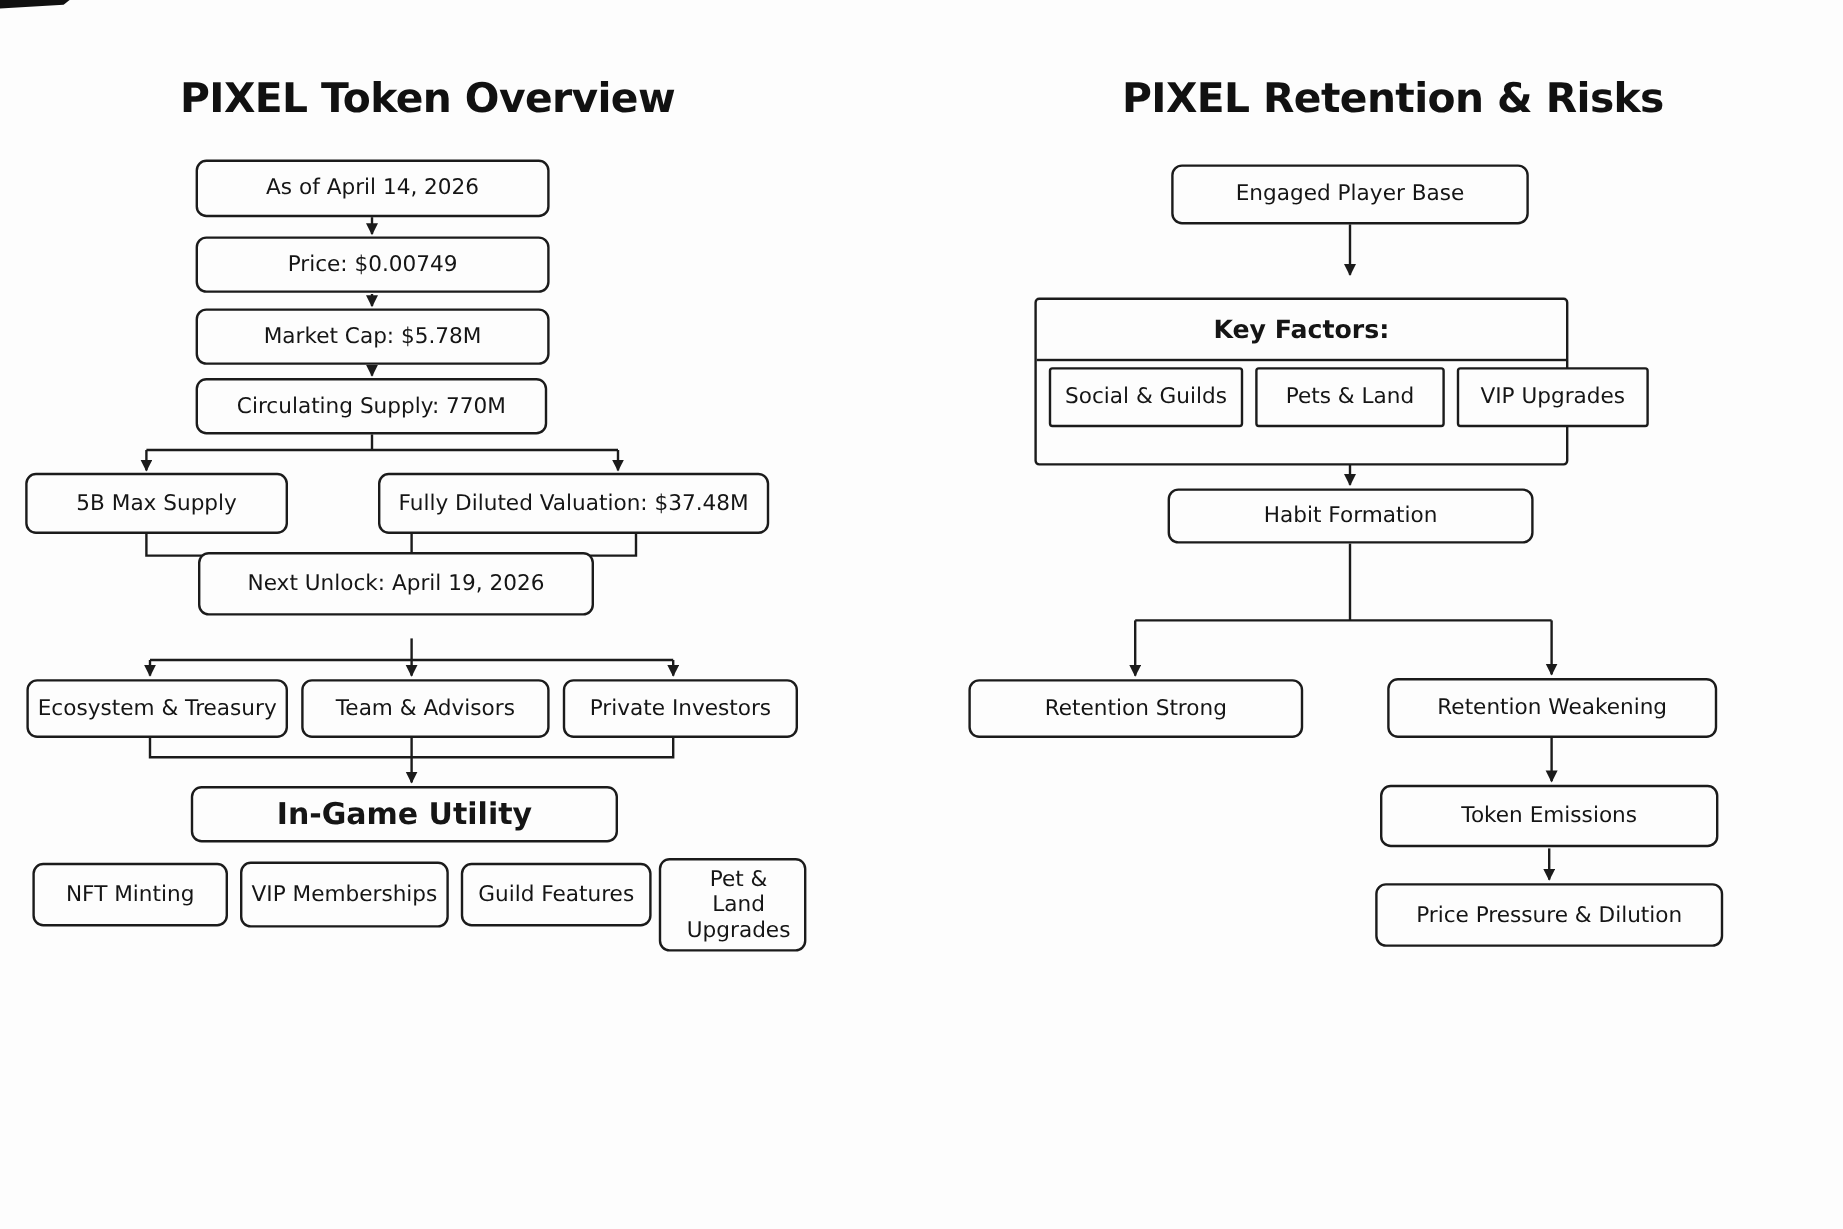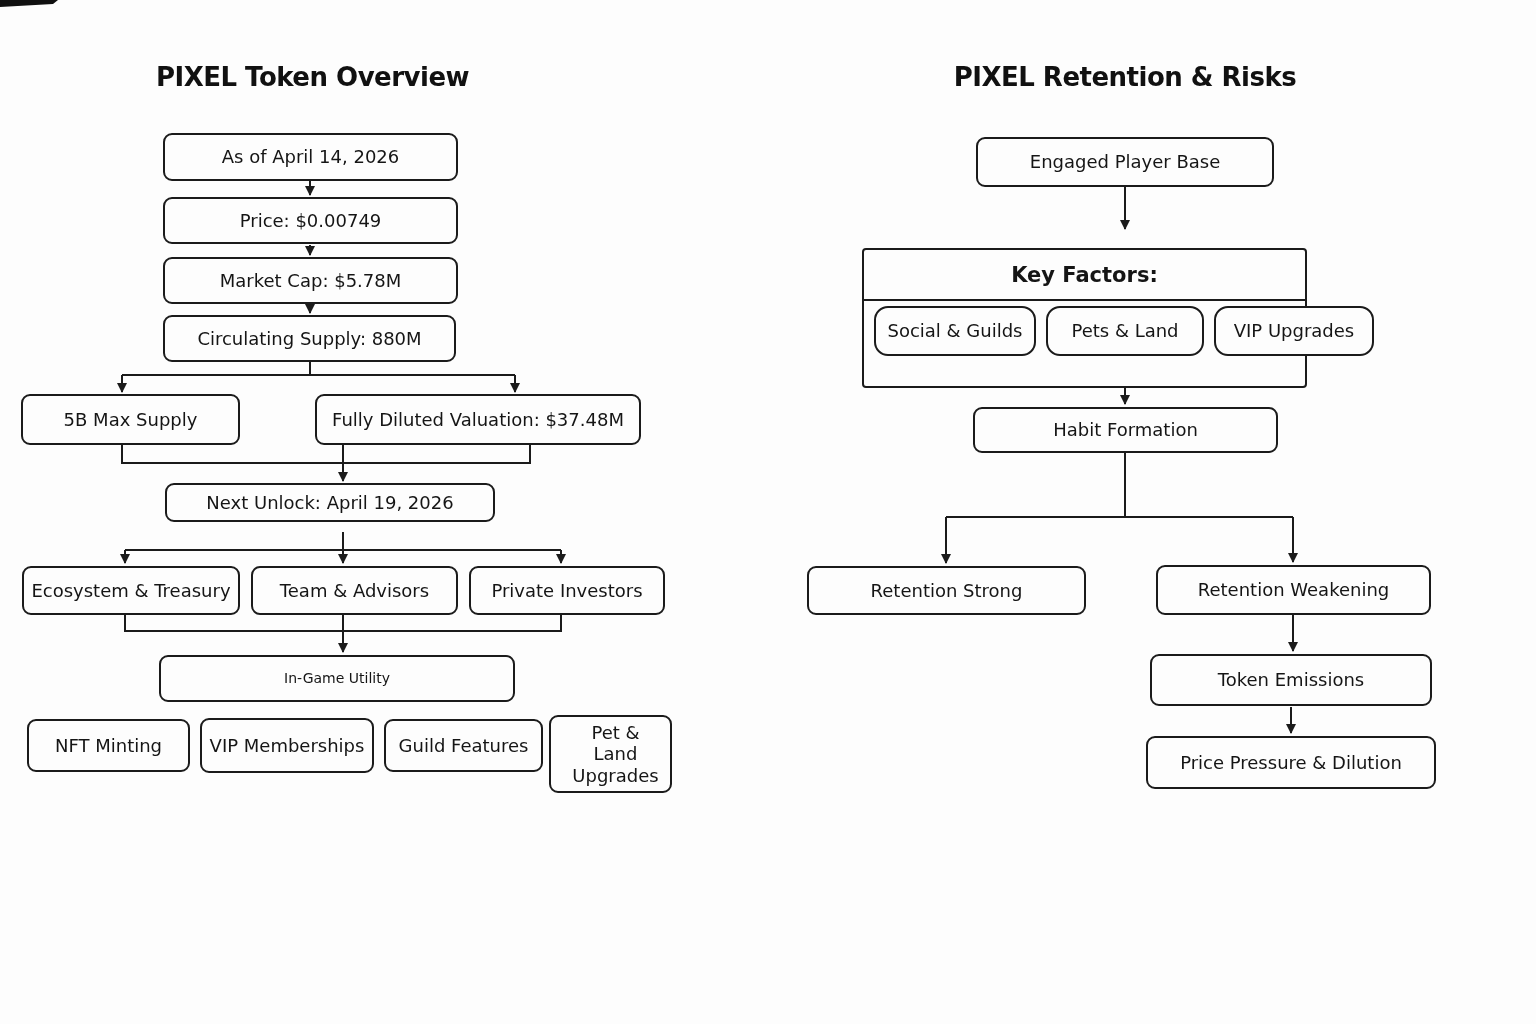--- a/index.html
+++ b/index.html
@@ -3,41 +3,41 @@
 <meta charset="utf-8">
 <style>
   html,body{margin:0;padding:0;background:#ffffff;}
   .stage{
     position:relative;width:1536px;height:1024px;background:#fdfdfd;overflow:hidden;
     font-family:"DejaVu Sans","Liberation Sans",sans-serif;color:#151515;
   }
   .wires{position:absolute;left:0;top:0;}
   .wire{stroke:#1b1b1b;stroke-width:2;fill:none;}
   .chart-title{
-    position:absolute;font-weight:bold;font-size:26px;letter-spacing:-0.5px;
+    position:absolute;font-weight:bold;font-size:34px;letter-spacing:-0.5px;
     text-align:center;color:#111;white-space:nowrap;
   }
   .node{
     position:absolute;box-sizing:border-box;background:#fdfdfd;
     border:2px solid #1b1b1b;border-radius:9px;
     display:flex;align-items:center;justify-content:center;text-align:center;
     font-size:18px;line-height:1.2;padding:2px 6px;
   }
-  .node.bold{font-weight:normal;font-size:14px;}
+  .node.bold{font-weight:bold;font-size:25px;}
   .container-box{
     position:absolute;box-sizing:border-box;background:#fdfdfd;
     border:2px solid #1b1b1b;border-radius:4px;
   }
   .container-header{
     position:absolute;left:0;top:0;right:0;height:49px;
     border-bottom:2px solid #1b1b1b;
     display:flex;align-items:center;justify-content:center;
     font-weight:bold;font-size:21px;
   }
-  .inner{border-radius:14px;}
+  .inner{border-radius:3px;}
 </style>
 </head>
 <body>
 
 <div class="stage">
 
   <svg class="wires" width="1536" height="1024" aria-hidden="true">
     <defs>
       <marker id="arrow" markerUnits="userSpaceOnUse" markerWidth="14" markerHeight="12" refX="9" refY="5" orient="auto">
         <path d="M0 0 L10 5 L0 10 Z" fill="#1b1b1b"></path>
@@ -70,26 +70,26 @@
     <path class="wire" d="M1293 517 V562" marker-end="url(#arrow)"></path>
     <path class="wire" d="M1293 615 V651" marker-end="url(#arrow)"></path>
     <path class="wire" d="M1291 707 V733" marker-end="url(#arrow)"></path>
   </svg>
 
   <div class="chart-title" style="left:150px;top:62px;width:325px;">PIXEL Token Overview</div>
 
   <div class="node" style="left:163px;top:133px;width:295px;height:48px;">As of April 14, 2026</div>
   <div class="node" style="left:163px;top:197px;width:295px;height:47px;">Price: $0.00749</div>
   <div class="node" style="left:163px;top:257px;width:295px;height:47px;">Market Cap: $5.78M</div>
-  <div class="node" style="left:163px;top:315px;width:293px;height:47px;">Circulating Supply: 880M</div>
+  <div class="node" style="left:163px;top:315px;width:293px;height:47px;">Circulating Supply: 770M</div>
 
   <div class="node" style="left:21px;top:394px;width:219px;height:51px;">5B Max Supply</div>
   <div class="node" style="left:315px;top:394px;width:326px;height:51px;">Fully Diluted Valuation: $37.48M</div>
 
-  <div class="node" style="left:165px;top:483px;width:330px;height:39px;text-align:right;">Next Unlock: April 19, 2026</div>
+  <div class="node" style="left:165px;top:460px;width:330px;height:53px;text-align:right;">Next Unlock: April 19, 2026</div>
 
   <div class="node" style="left:22px;top:566px;width:218px;height:49px;">Ecosystem &amp; Treasury</div>
   <div class="node" style="left:251px;top:566px;width:207px;height:49px;">Team &amp; Advisors</div>
   <div class="node" style="left:469px;top:566px;width:196px;height:49px;">Private Investors</div>
 
   <div class="node bold" style="left:159px;top:655px;width:356px;height:47px;">In-Game Utility</div>
 
   <div class="node" style="left:200px;top:718px;width:174px;height:55px;">VIP Memberships</div>
   <div class="node" style="left:27px;top:719px;width:163px;height:53px;">NFT Minting</div>
   <div class="node" style="left:384px;top:719px;width:159px;height:53px;">Guild Features</div>

